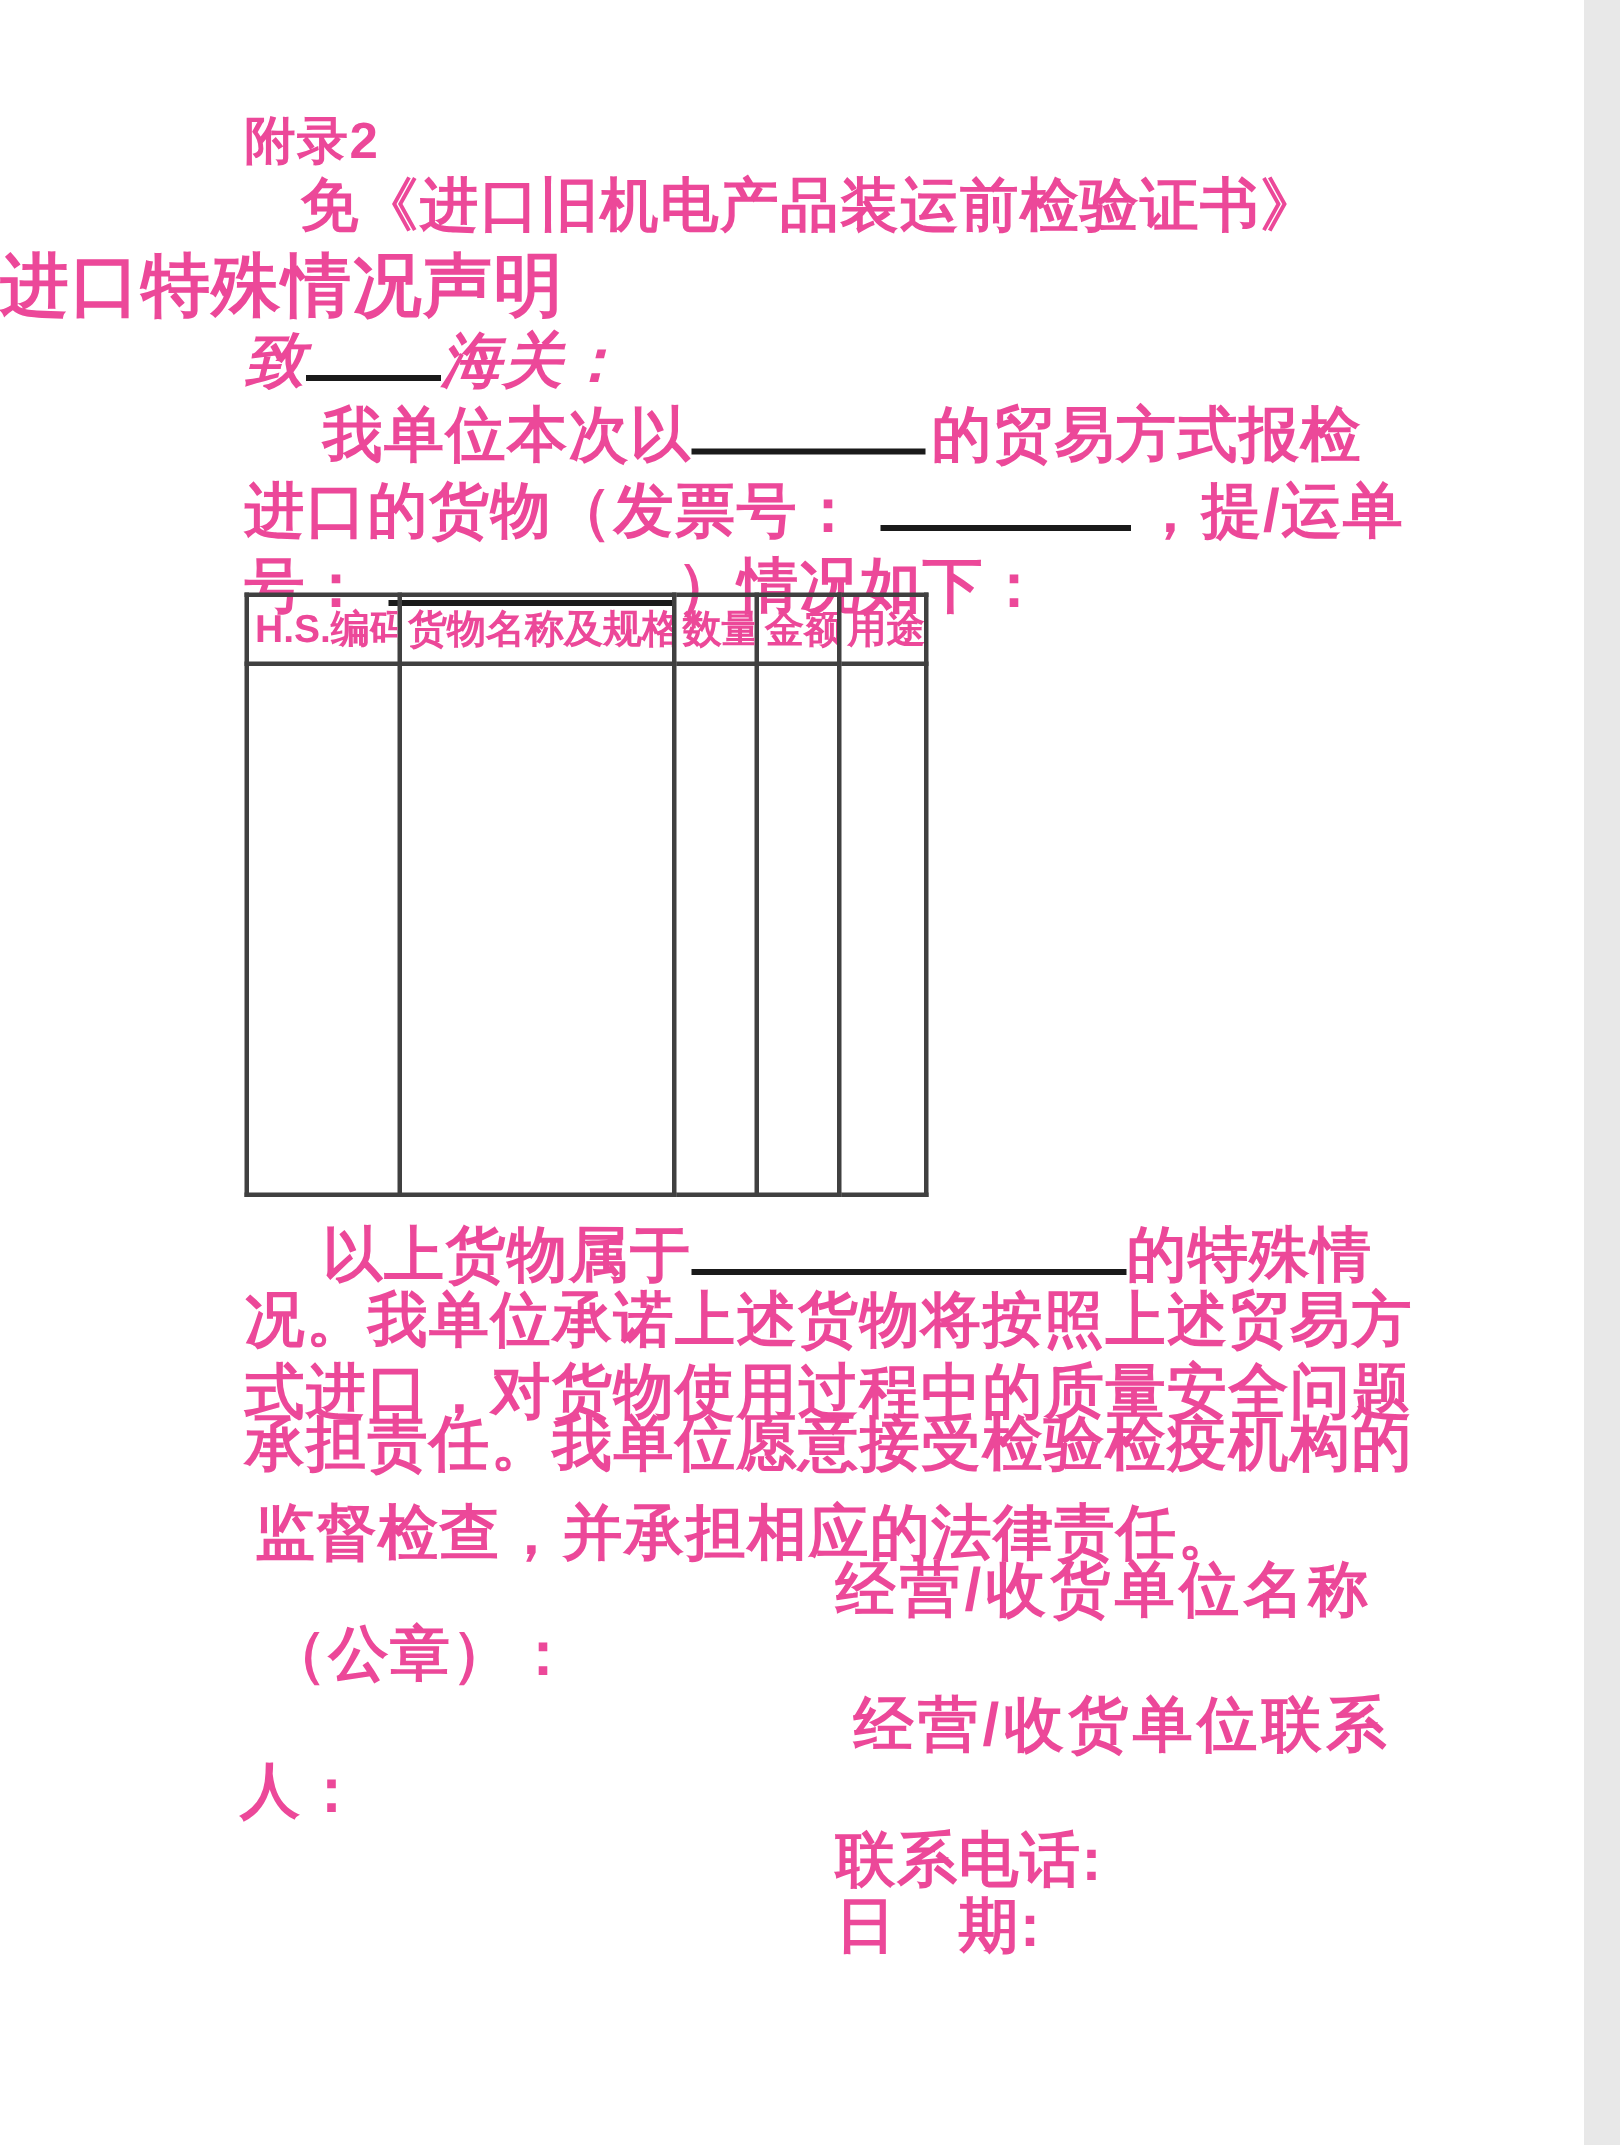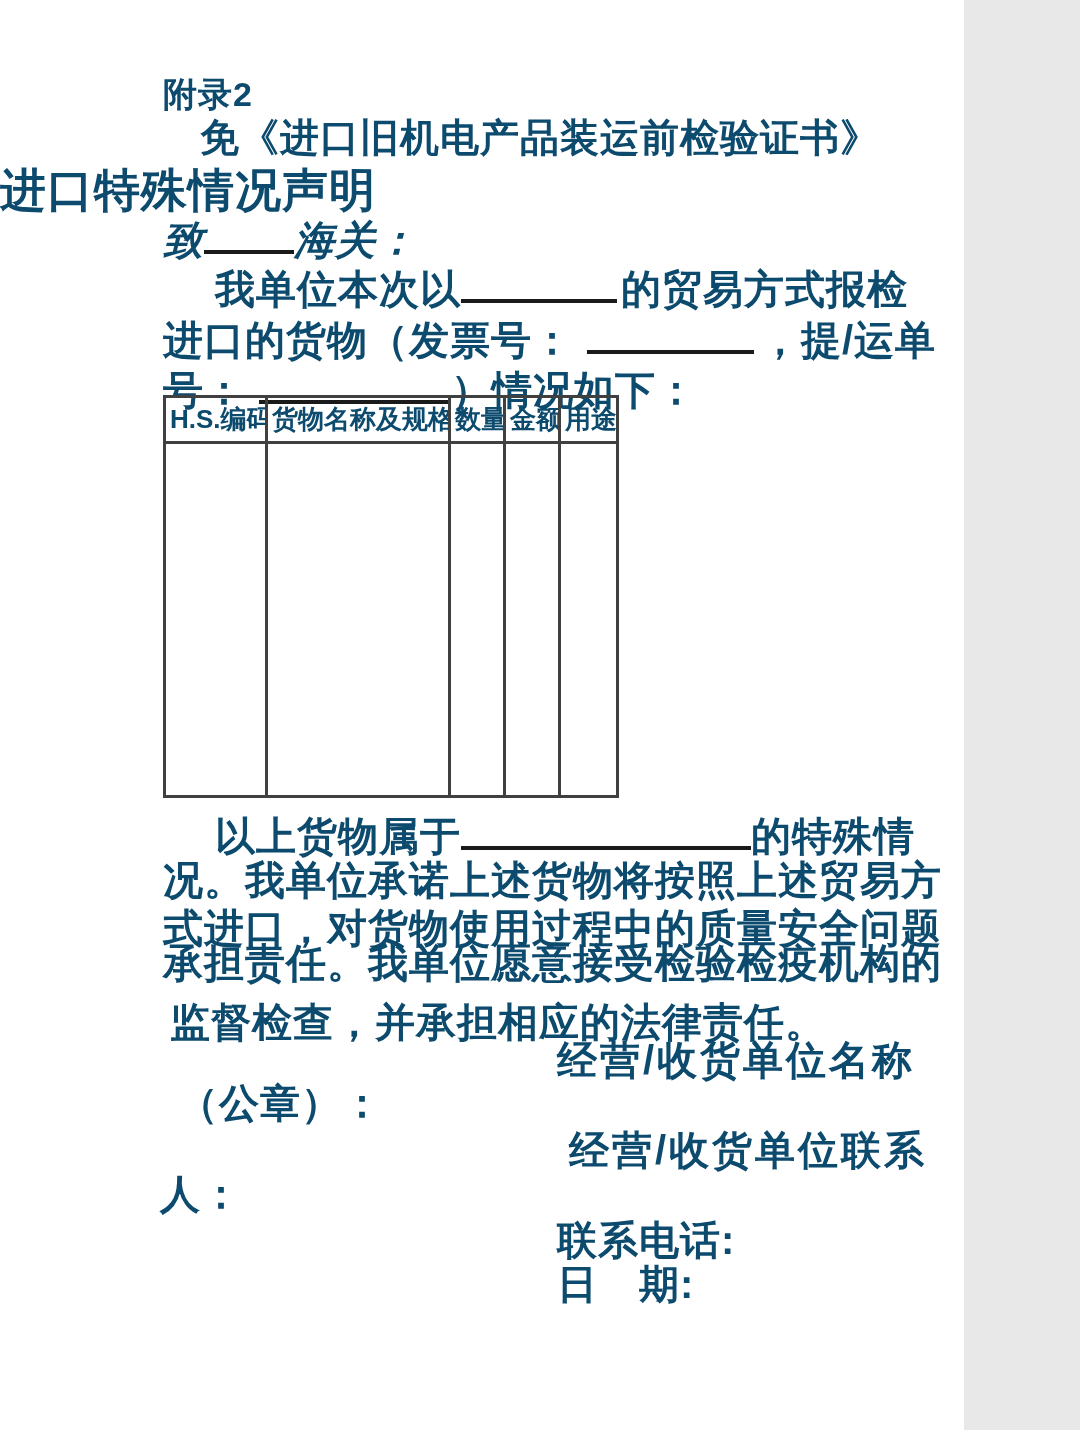--- a/index.html
+++ b/index.html
@@ -2,24 +2,24 @@
 <html><head>
 <meta charset="utf-8">
 <style>
   html, body {
     margin: 0;
     padding: 0;
     background: #e8e8e8;
   }
   #page {
     position: relative;
-    width: 964px;
+    width: 1056px;
     height: 1430px;
     background: #ffffff;
-    color: #0c4a6e;
+    color: #ec4899;
     font-family: "Liberation Sans", sans-serif;
     font-weight: 600;
     overflow: hidden;
   }
   .line {
     position: absolute;
     white-space: nowrap;
     font-size: 40px;
     line-height: 48px;
     letter-spacing: 1px;

